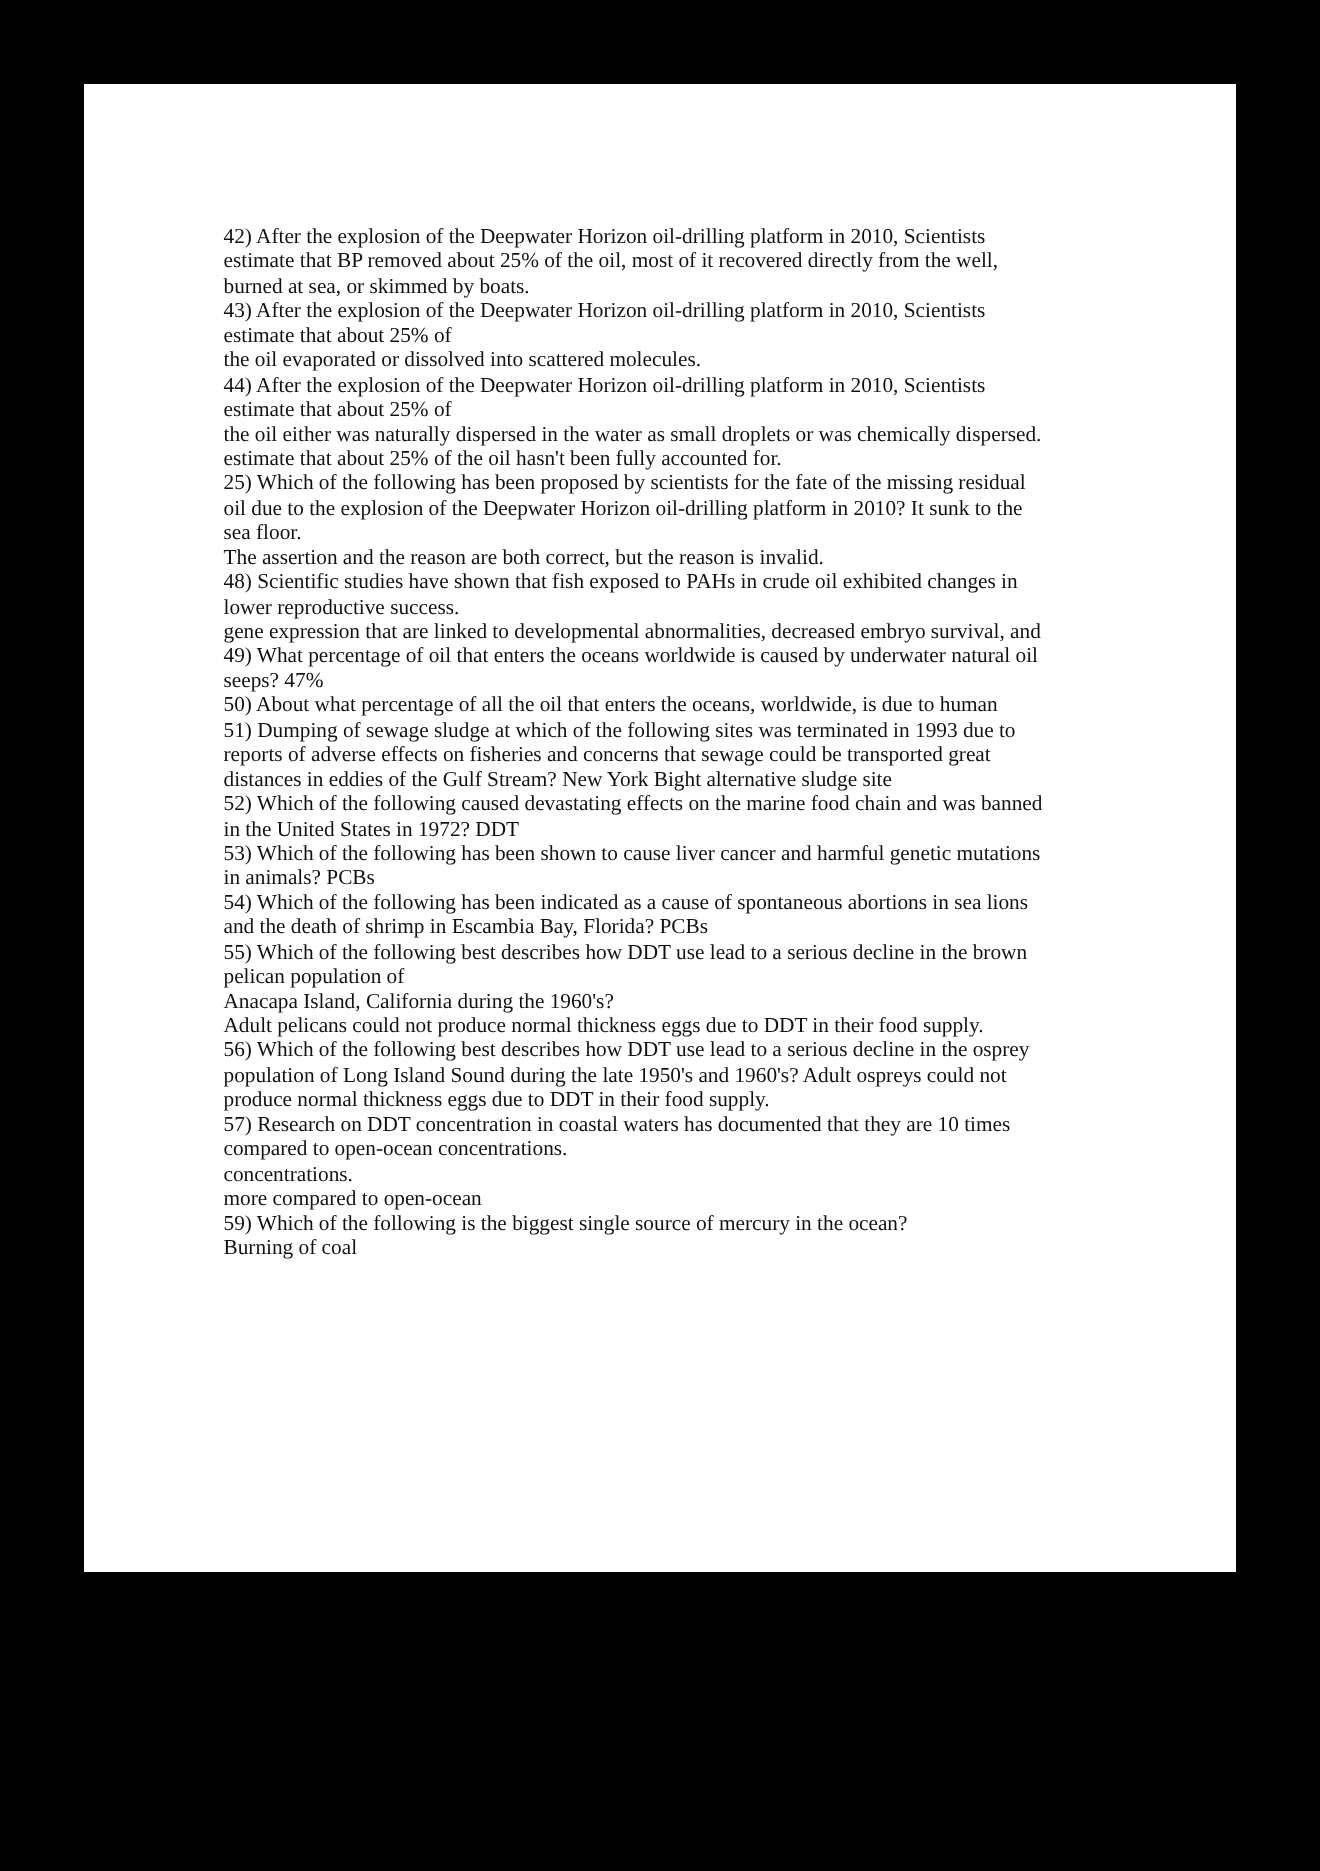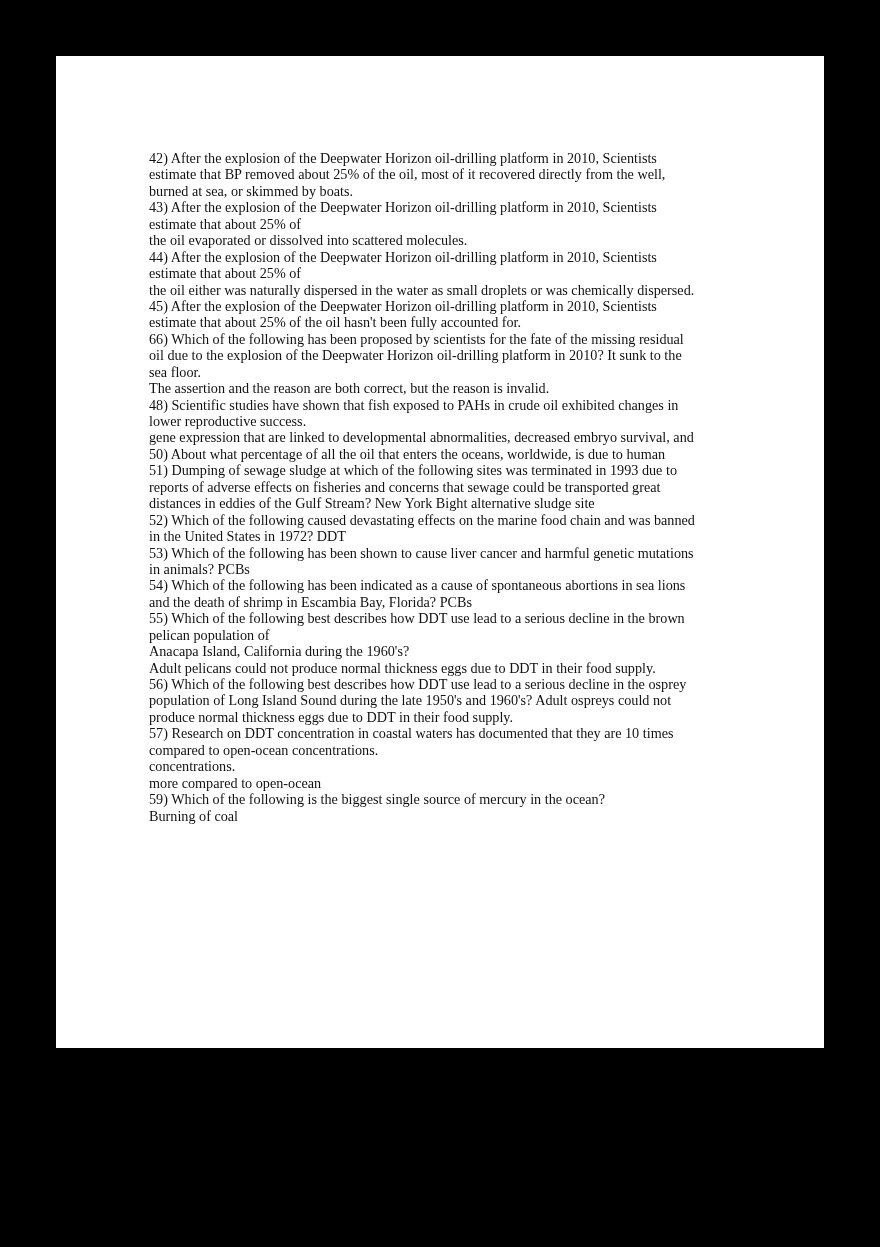--- a/index.html
+++ b/index.html
@@ -55,40 +55,43 @@
       <span class="line">the oil evaporated or dissolved into scattered molecules.</span>
     </div>
 
     <div>
       <span class="line">44) After the explosion of the Deepwater Horizon oil-drilling platform in 2010, Scientists</span>
       <span class="line">estimate that about 25% of</span>
       <span class="line">the oil either was naturally dispersed in the water as small droplets or was chemically dispersed.</span>
     </div>
 
     <div>
-      <span class="line">45) After the explosion of the Deepwater Horizon oil-drilling platform in 2010, Scientists</span>
       <span class="line">estimate that about 25% of the oil hasn't been fully accounted for.</span>
     </div>
 
     <div>
-      <span class="line">66) Which of the following has been proposed by scientists for the fate of the missing residual</span>
+      <span class="line">25) Which of the following has been proposed by scientists for the fate of the missing residual</span>
       <span class="line">oil due to the explosion of the Deepwater Horizon oil-drilling platform in 2010? It sunk to the</span>
       <span class="line">sea floor.</span>
     </div>
 
     <div>
       <span class="line">The assertion and the reason are both correct, but the reason is invalid.</span>
     </div>
 
     <div>
       <span class="line">48) Scientific studies have shown that fish exposed to PAHs in crude oil exhibited changes in</span>
       <span class="line">lower reproductive success.</span>
       <span class="line">gene expression that are linked to developmental abnormalities, decreased embryo survival, and</span>
     </div>
 
+    <div>
+      <span class="line">49) What percentage of oil that enters the oceans worldwide is caused by underwater natural oil</span>
+      <span class="line">seeps? 47%</span>
+    </div>
 
     <div>
       <span class="line">50) About what percentage of all the oil that enters the oceans, worldwide, is due to human</span>
     </div>
 
     <div>
       <span class="line">51) Dumping of sewage sludge at which of the following sites was terminated in 1993 due to</span>
       <span class="line">reports of adverse effects on fisheries and concerns that sewage could be transported great</span>
       <span class="line">distances in eddies of the Gulf Stream? New York Bight alternative sludge site</span>
     </div>

